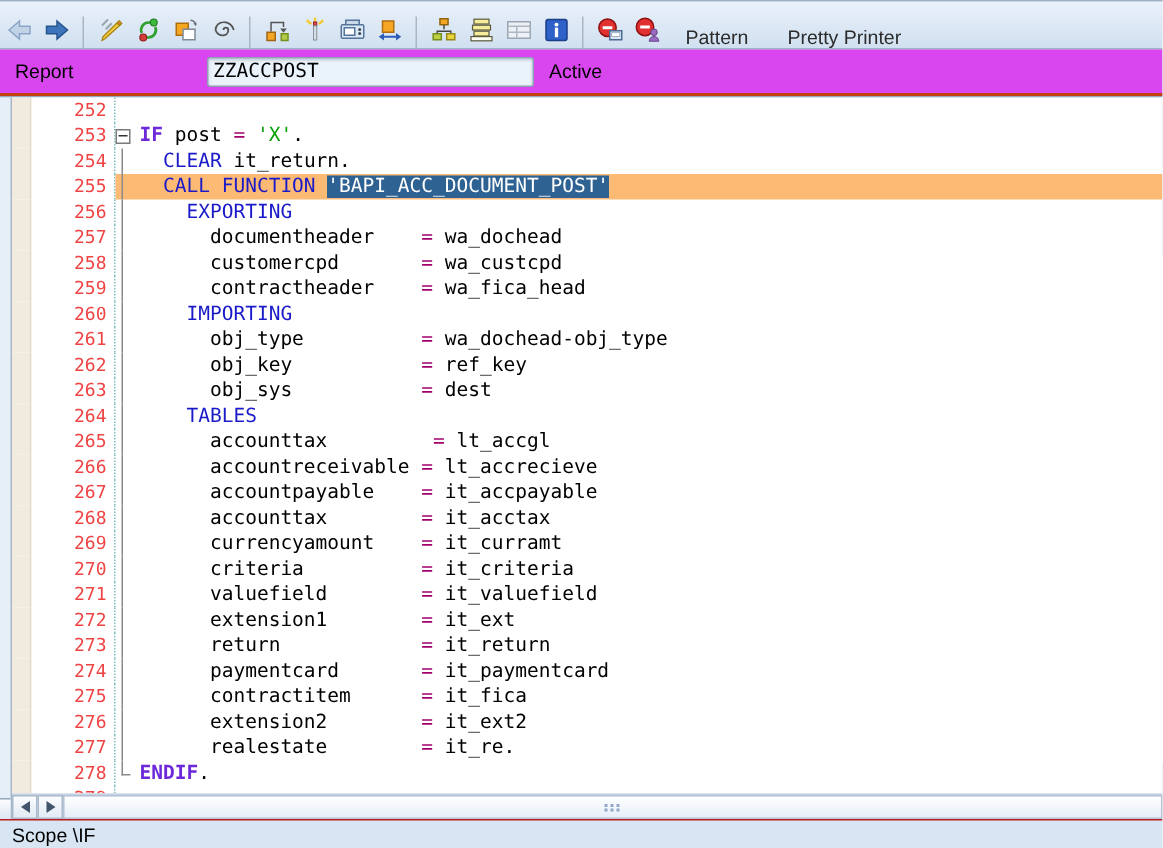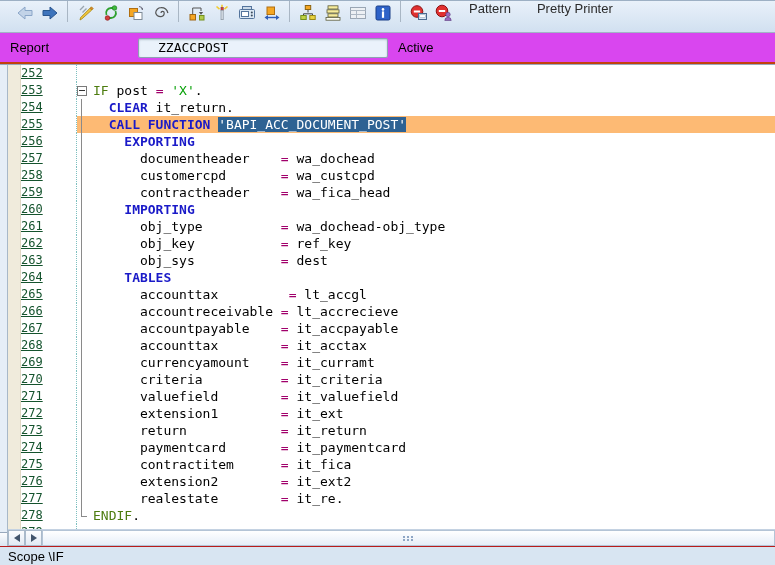--- a/index.html
+++ b/index.html
@@ -6,65 +6,65 @@
   body{
     width:775px;height:565px;overflow:hidden;
     background:#D8E5F2;
     font-family:"Liberation Sans", sans-serif;
     font-size:13px;color:#000;
     display:flex;flex-direction:column;
     border-top:1px solid #9DB0C4;
   }
   
   .toolbar{
-    flex:0 0 31px;display:flex;align-items:flex-start;padding-left:12px;
+    flex:0 0 31px;display:flex;align-items:flex-end;padding-left:0;
     background:linear-gradient(#E9F1FA,#D1E0F0);
     border-bottom:1px solid #A2B4C6;
   }
   .ticon{width:25px;height:24px;display:inline-flex;align-items:center;justify-content:center;cursor:default;}
   .ticon svg{display:block}
   .sep{width:1px;height:21px;background:#A9B6C4;margin:0 5px;}
   .tbtn{margin:0 13px;color:#2B2B2B;white-space:nowrap;cursor:default;}
   
   .reportbar{
     flex:0 0 29px;display:flex;align-items:center;
     background:#d946ef;border-bottom:2px solid #c2410c;
   }
   .report-label{width:128px;padding-left:10px;}
   .report-input{
     width:210px;height:18px;
     background:#EAF2FB;border:1px solid #8EA0B4;border-radius:2px;
     box-shadow:inset 0 1px 2px rgba(90,110,130,.35);
     font-family:"DejaVu Sans Mono", monospace;font-size:13px;color:#000;
-    padding:0 19px;outline:none;
+    padding:0 3px;outline:none;
   }
   .active-label{margin-left:10px;text-align:right;}
   
   .editor{flex:1 1 auto;display:flex;min-height:0;border-top:1px solid #98A8BC;}
   .vstrip{flex:0 0 7px;background:#E6EEF7;border-right:1px solid #A8B8C8;display:flex;flex-direction:column;justify-content:flex-end;}
   .vstrip-box{height:13px;background:linear-gradient(#FDFDFE,#DCE6F2);border-top:1px solid #98A8BC;}
   .editor-main{flex:1 1 auto;display:flex;flex-direction:column;min-width:0;}
   .viewport{flex:1 1 auto;overflow:hidden;background:#FFF;}
   .row{height:17px;display:flex;align-items:stretch;}
   .marker{flex:0 0 12px;background:#F0EBDC;border-right:1px solid #E0D7C4;}
   .lnum{
-    flex:0 0 50px;padding-right:5px;
-    color:#14532d;font:12px/17px "DejaVu Sans Mono", monospace;
-    border-right:1px dotted #7EC0C0;background:#FFF;text-decoration:underline;
+    flex:0 0 50px;text-align:right;padding-right:5px;
+    color:#ef4444;font:12px/17px "DejaVu Sans Mono", monospace;
+    border-right:1px dotted #7EC0C0;background:#FFF;
   }
   .rest{flex:1 1 auto;display:flex;min-width:0;}
   .rest.hl{background:#fdba74;}
   .fold{flex:0 0 16px;position:relative;}
   .fold.line::before{content:"";position:absolute;left:4px;top:0;bottom:0;border-left:1px solid #8A8A8A;}
   .fold.corner::before{content:"";position:absolute;left:4px;top:0;height:9px;width:5px;border-left:1px solid #8A8A8A;border-bottom:1px solid #8A8A8A;}
   .fbox{position:absolute;left:0;top:4px;width:8px;height:8px;background:#FFF;border:1px solid #7A7A7A;}
   .fbox::after{content:"";position:absolute;left:1px;right:1px;top:3px;border-top:1px solid #333;}
   .code{font:13px/17px "DejaVu Sans Mono", monospace;white-space:pre;}
-  .tk-blk{color:#4d7c0f;font-weight:normal;}
-  .tk-kw{color:#1A1AC8;font-weight:bold;}
+  .tk-blk{color:#6d28d9;font-weight:bold;}
+  .tk-kw{color:#1A1AC8;font-weight:normal;}
   .tk-op{color:#A1006B;}
   .tk-lit{color:#08A108;}
   .tk-sel{color:#FFF;background:#2E6293;}
   .tk-id{color:#000;}
   
   .hscroll{flex:0 0 16px;display:flex;background:#EDF3FA;border-top:1px solid #C4D2E2;}
   .hbtn{
     width:17px;height:100%;box-sizing:border-box;
     background:linear-gradient(#FBFCFE,#E2EAF4);border:1px solid #AABACB;
     display:flex;align-items:center;justify-content:center;

